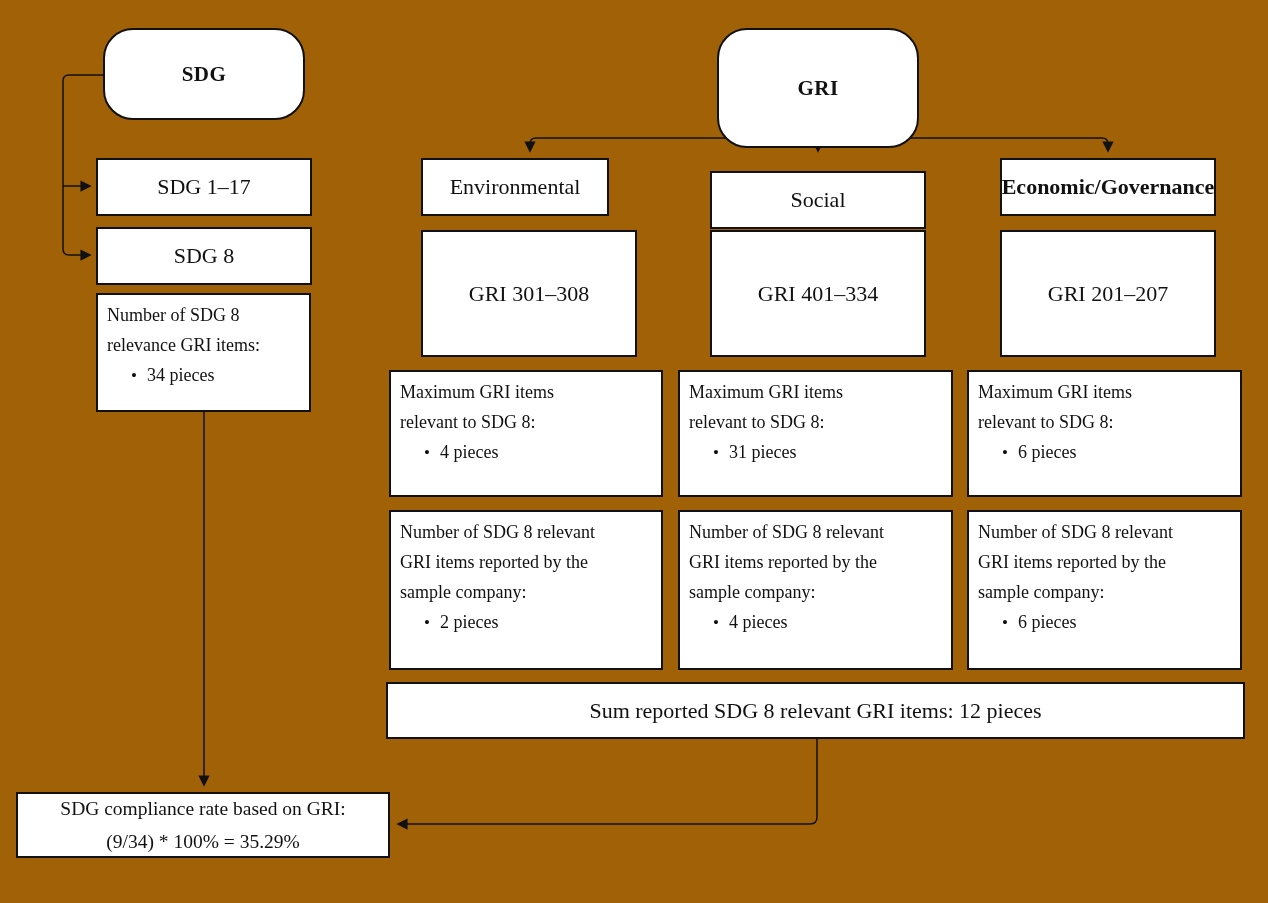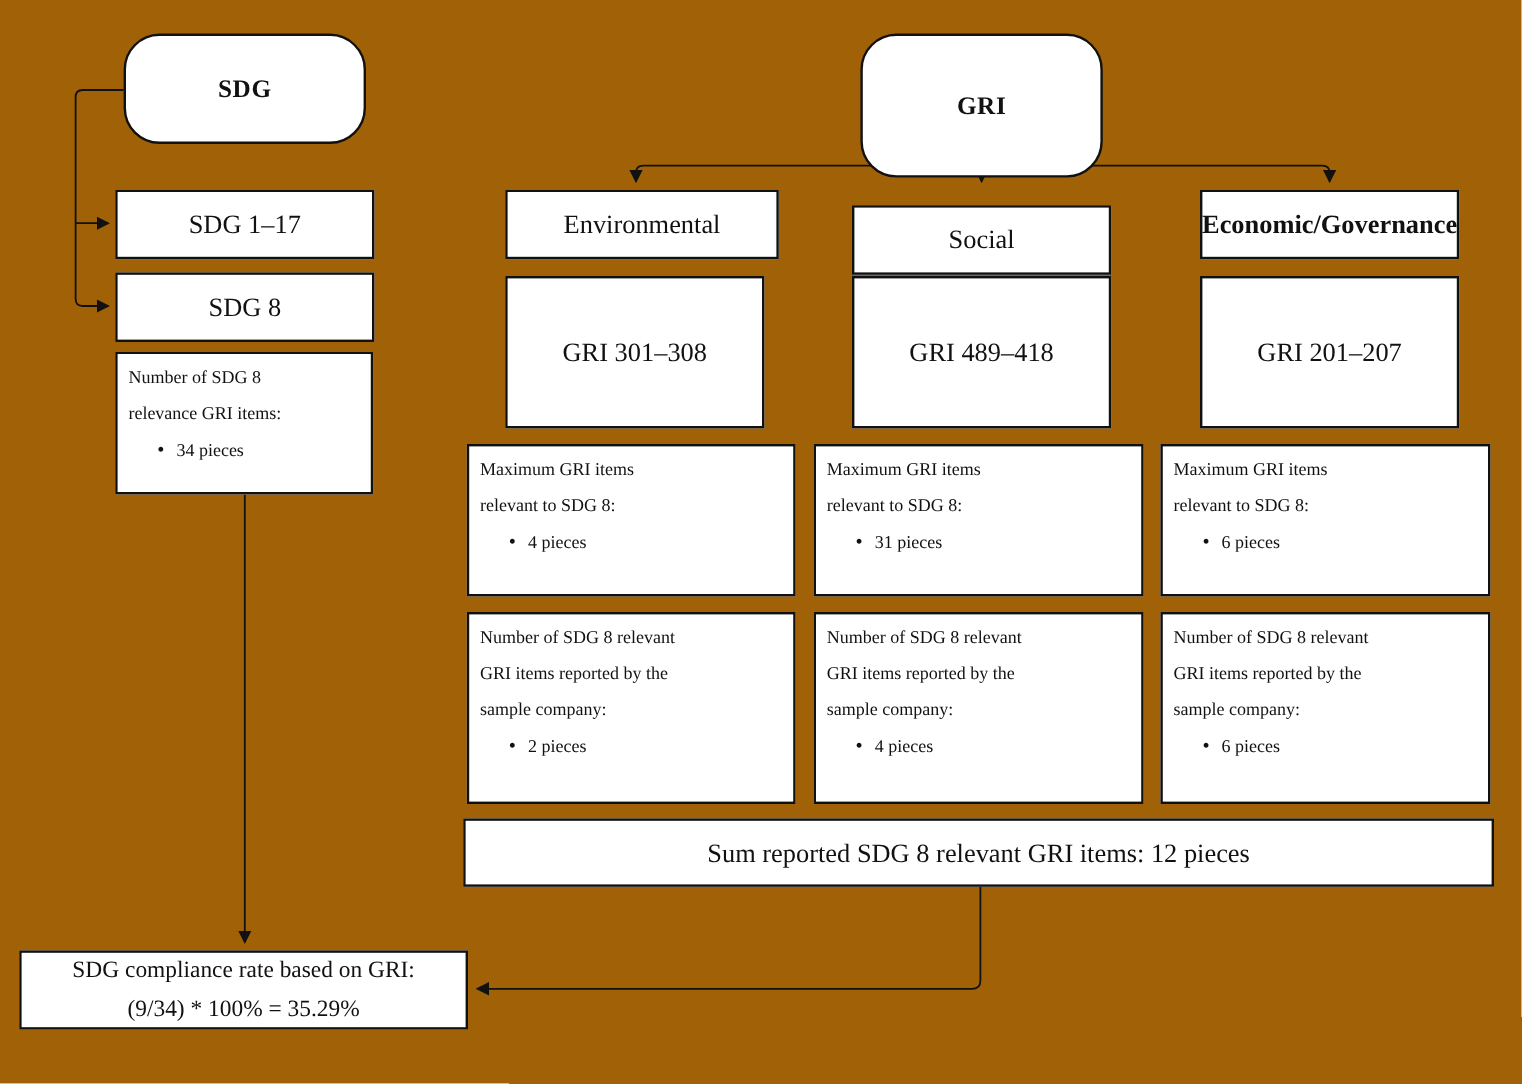--- a/index.html
+++ b/index.html
@@ -41,21 +41,21 @@
     font-weight: bold;
     font-size: 21px;
     letter-spacing: 0.5px;
   }
   .label {
     font-size: 22px;
     text-align: right;
   }
   .textbox {
     padding: 5px 8px 4px 9px;
-    font-size: 15px;
+    font-size: 18px;
     line-height: 30px;
   }
   .wrapline {
     white-space: pre-line;
   }
   .bullet {
     padding-left: 24px;
   }
   .bullet::before {
     content: "\2022";
@@ -107,35 +107,35 @@
   <div class="node textbox" style="left:96px; top:293px; width:215px; height:119px;">
     <div class="wrapline">Number of SDG 8
 relevance GRI items:</div>
     <div class="bullet">34 pieces</div>
   </div>
 
   <div class="node pill center" style="left:717px; top:28px; width:202px; height:120px;">
     <span class="pill-label">GRI</span>
   </div>
 
-  <div class="node center" style="left:421px; top:158px; width:228px; height:58px;">
+  <div class="node center" style="left:421px; top:158px; width:188px; height:58px;">
     <span class="label">Environmental</span>
   </div>
   <div class="node center" style="left:710px; top:171px; width:216px; height:58px;">
     <span class="label">Social</span>
   </div>
   <div class="node center" style="left:1000px; top:158px; width:216px; height:58px;font-weight:bold;">
     <span class="label">Economic/Governance</span>
   </div>
 
   <div class="node center" style="left:421px; top:230px; width:216px; height:127px;">
     <span class="label">GRI 301–308</span>
   </div>
   <div class="node center" style="left:710px; top:230px; width:216px; height:127px;">
-    <span class="label">GRI 489–418</span>
+    <span class="label">GRI 401–334</span>
   </div>
   <div class="node center" style="left:1000px; top:230px; width:216px; height:127px;">
     <span class="label">GRI 201–207</span>
   </div>
 
   <div class="node textbox" style="left:389px; top:370px; width:274px; height:127px;">
     <div class="wrapline">Maximum GRI items
 relevant to SDG 8:</div>
     <div class="bullet">4 pieces</div>
   </div>

